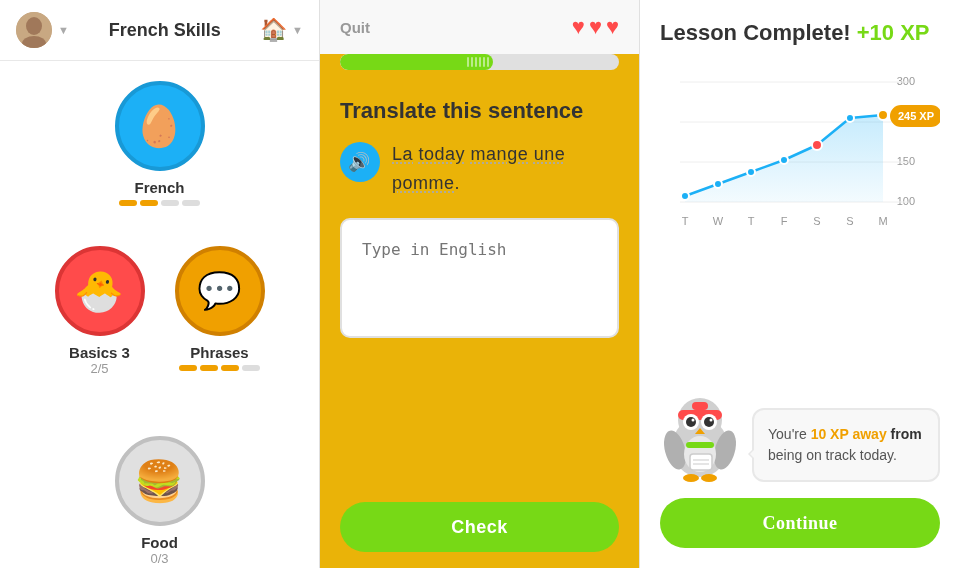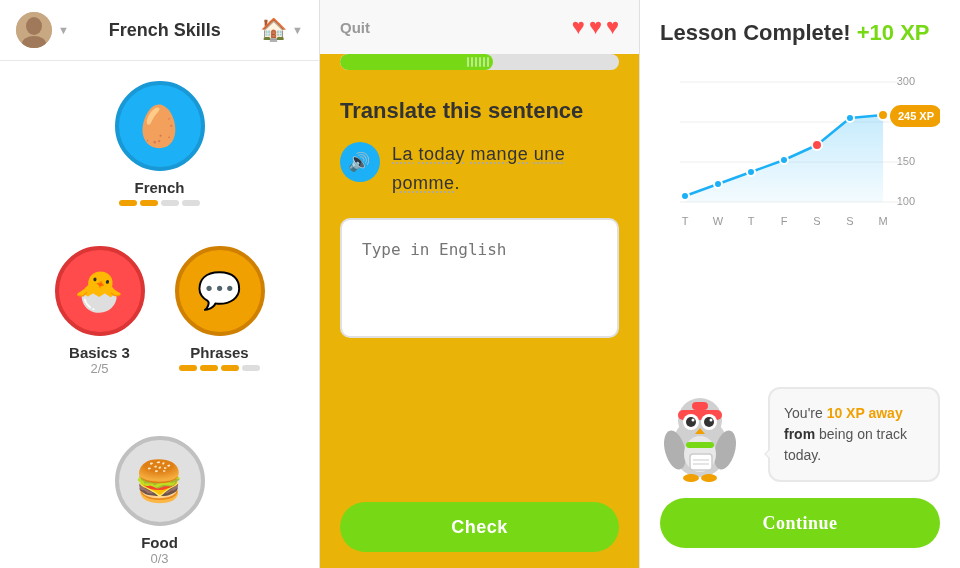--- a/index.html
+++ b/index.html
@@ -308,21 +308,21 @@
     }
     .chart-svg {
       width: 100%;
       height: 100%;
     }
 
     
     .owl-message-row {
       display: flex;
       align-items: flex-end;
-      gap: 28px;
+      gap: 12px;
       flex: 1;
       margin-bottom: 16px;
     }
     .owl-img {
       width: 80px;
       height: 100px;
       flex-shrink: 0;
       position: relative;
     }
     .message-bubble {

